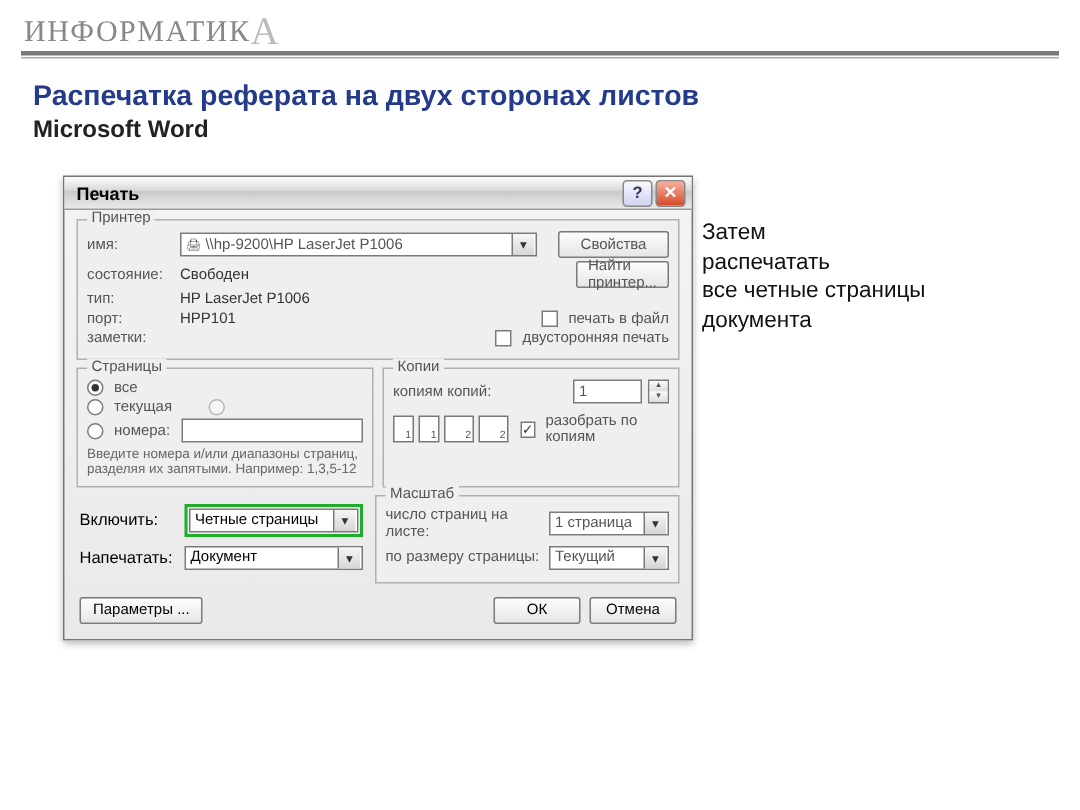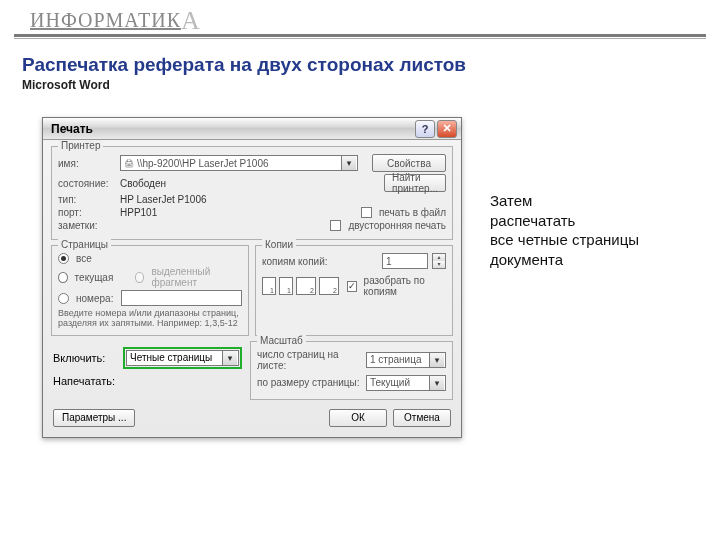--- a/index.html
+++ b/index.html
@@ -9,53 +9,51 @@
     height: 540px;
     font-family: Tahoma, Arial, sans-serif;
     font-size: 11px;
     background: #fff;
     color: #000;
     position: relative;
   }
   .brand {
     position: absolute;
     top: 6px;
-    left: 30px;
+    left: 16px;
     font-family: "Times New Roman", serif;
     font-size: 20px;
     letter-spacing: 1px;
     color: #888;
-    text-decoration: underline;
   }
   .brand .last { font-size: 26px; color: #bbb; vertical-align: -2px; }
   .hr1 { position: absolute; top: 34px; left: 14px; right: 14px; height: 3px; background: #7a7a7a; }
   .hr2 { position: absolute; top: 38px; left: 14px; right: 14px; height: 1px; background: #aaa; }
 
   .title {
     position: absolute;
     top: 54px; left: 22px;
     font-weight: bold;
     font-size: 19px;
     color: #243a8a;
   }
   .sub {
     position: absolute;
     top: 78px; left: 22px;
     font-weight: bold;
-    font-size: 12px;
+    font-size: 16px;
     color: #222;
   }
 
   .note {
     position: absolute;
-    top: 145px; left: 490px;
+    top: 145px; left: 468px;
     font-size: 15px;
     line-height: 1.3;
     color: #111;
-    margin-top: 46px;
   }
 
   
   .dialog {
     position: absolute;
     top: 117px; left: 42px;
     width: 420px;
     border: 1px solid #777;
     background: linear-gradient(#f4f4f4,#e9e9e9);
     box-shadow: 0 2px 5px rgba(0,0,0,0.3);
@@ -228,21 +226,20 @@
         <span class="legend">Страницы</span>
         <div class="row">
             <span class="rad on"></span>
             <span>все</span>
           </div>
         <div class="row">
           <span class="rad"></span>
             <span>текущая</span>
           <span style="width:16px"></span>
           <span class="rad" style="opacity:.5"></span>
-            <span style="opacity:.5">выделенный фрагмент</span>
         </div>
         <div class="row">
           <span class="rad"></span>
             <span>номера:</span>
           <div class="txt" style="flex:1;margin-left:4px"></div>
         </div>
         <div style="font-size:9px;color:#666;margin-top:3px;line-height:1.1">Введите номера и/или диапазоны страниц, разделяя их запятыми. Например: 1,3,5-12</div>
       </div>
 
       <div class="group">
@@ -285,20 +282,23 @@
         <div class="row">
           <span style="width:66px">Включить:</span>
           <span class="highlight" style="flex:1">
             <div class="combo">
                 <span>Четные страницы</span>
               </div>
           </span>
         </div>
         <div class="row" style="margin-top:6px">
           <span style="width:66px">Напечатать:</span>
+          <div class="combo" style="flex:1">
+              <span>Документ</span>
+            </div>
         </div>
       </div>
       <div class="group">
         <span class="legend">Масштаб</span>
         <div class="row">
           <span style="flex:1">число страниц на листе:</span>
           <div class="combo" style="width:80px">
               <span>1 страница</span>
             </div>
         </div>

